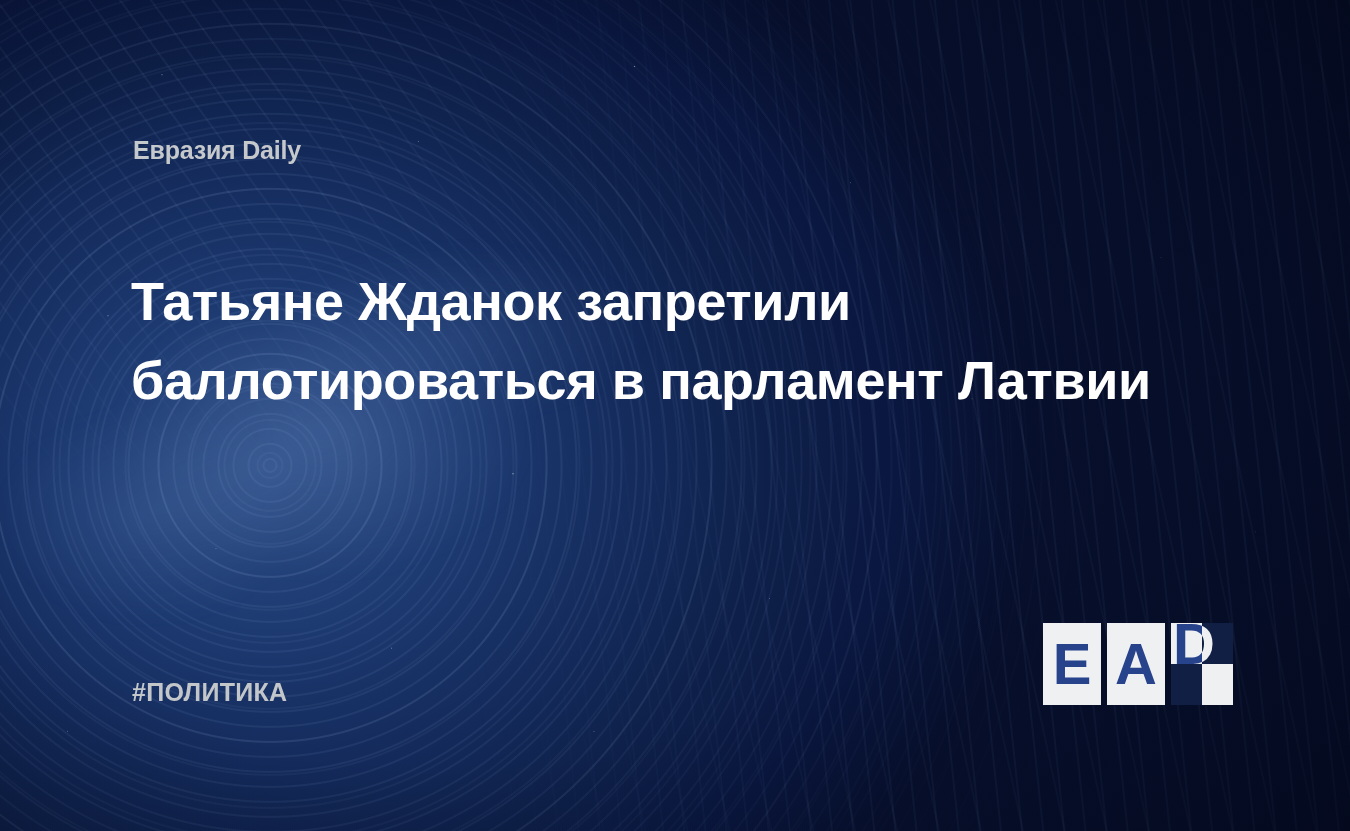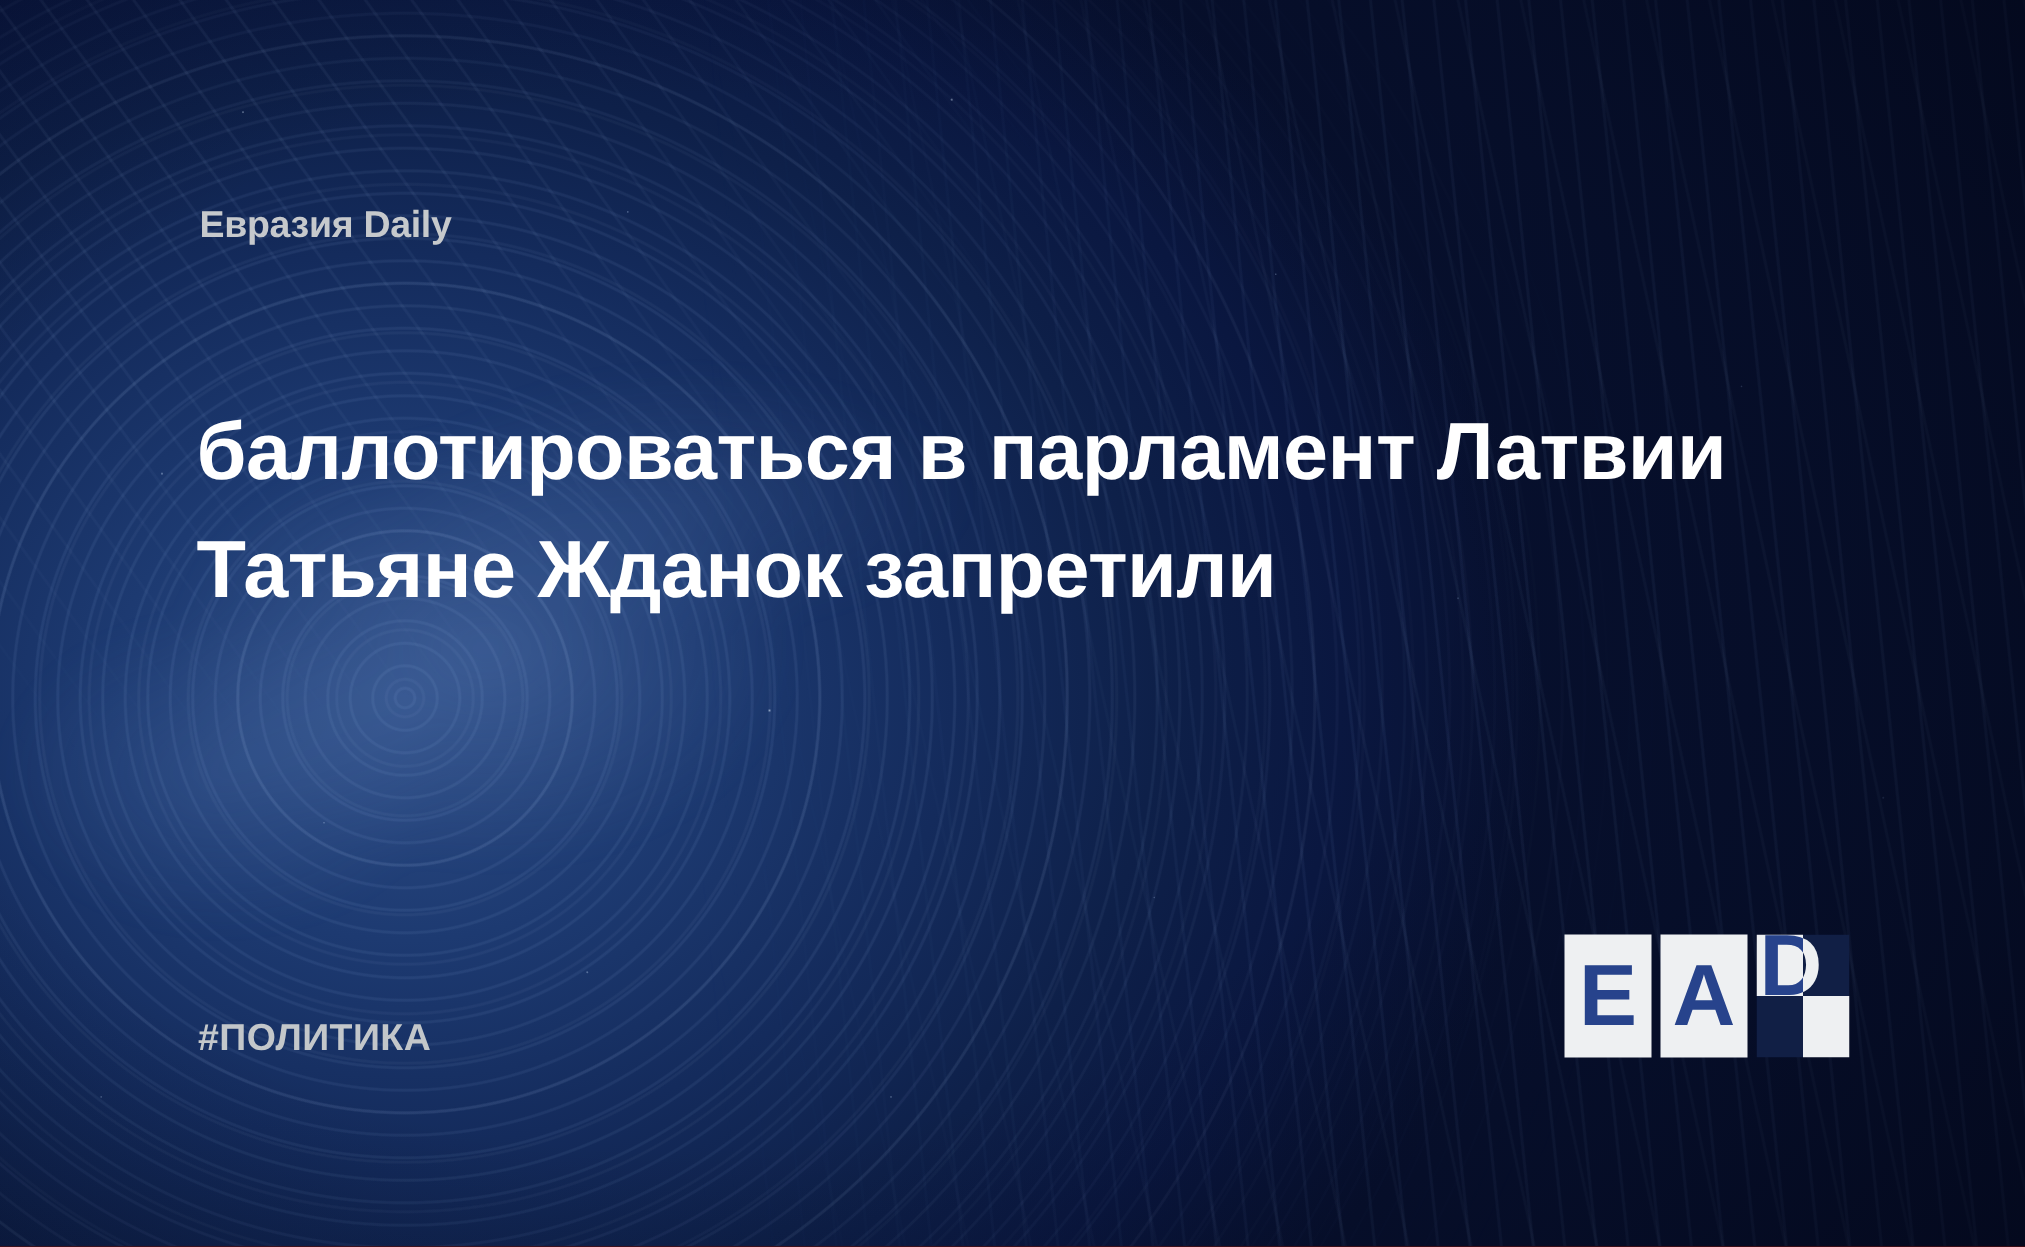--- a/index.html
+++ b/index.html
@@ -6,21 +6,21 @@
     margin: 0;
     padding: 0;
     background: #000;
   }
   #card {
     position: relative;
     width: 1350px;
     height: 831px;
     overflow: hidden;
     font-family: "Liberation Sans", sans-serif;
-    background: #b91c1c;
+    background: #4c1d95;
   }
 
   
   .bg-layer { position: absolute; inset: 0; }
 
   
   .bg-base {
     background:
       radial-gradient(ellipse 760px 620px at 20% 56%, #2d4d86 0%, #1d3a71 26%, #142b5c 48%, #0e2049 66%, #0a1740 82%, #07102e 100%),
       linear-gradient(100deg, #12275c 0%, #122a61 30%, #0d1f4c 58%, #0a1640 78%, #070f2c 100%);
@@ -222,22 +222,22 @@
   <div class="bg-layer bg-arcs"></div>
   <div class="bg-layer bg-streaks-r"></div>
   <div class="bg-layer bg-streaks-tl"></div>
   <div class="bg-layer bg-glow"></div>
   <div class="bg-layer bg-speckle"></div>
   <div class="bg-layer bg-vignette"></div>
 
   <div class="brand">Евразия Daily</div>
 
   <div class="headline">
+    <span class="hl-line">Татьяне Жданок запретили</span>
     <span class="hl-line">баллотироваться в парламент Латвии</span>
-    <span class="hl-line">Татьяне Жданок запретили</span>
   </div>
 
   <div class="tag">#ПОЛИТИКА</div>
 
   <div class="logo">
     <div class="logo-tile">
       <span class="logo-letter">E</span>
     </div>
     <div class="logo-tile">
       <span class="logo-letter">A</span>

